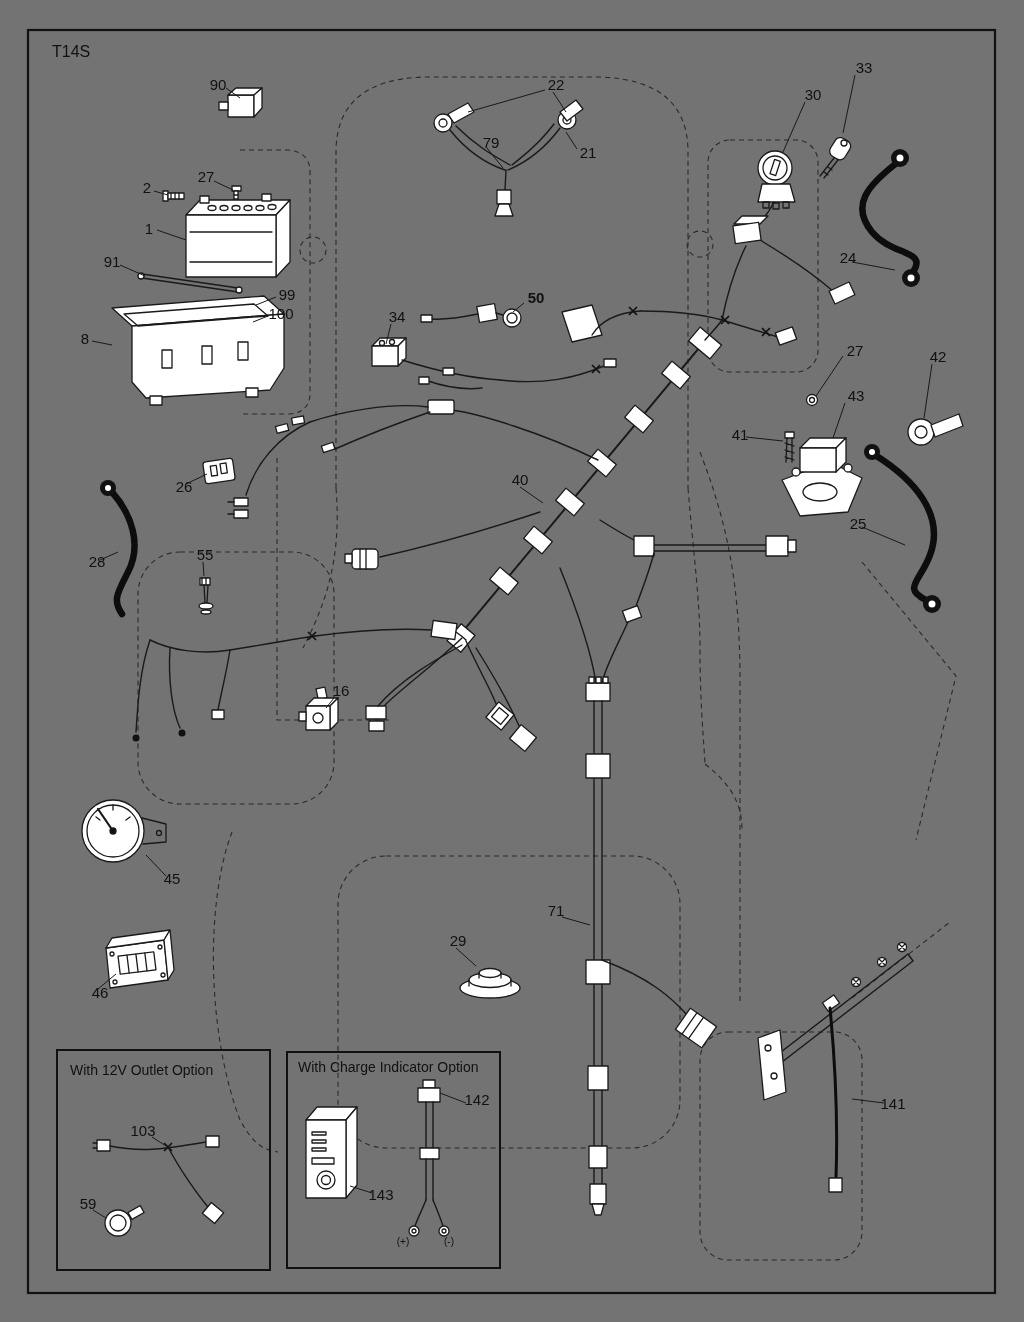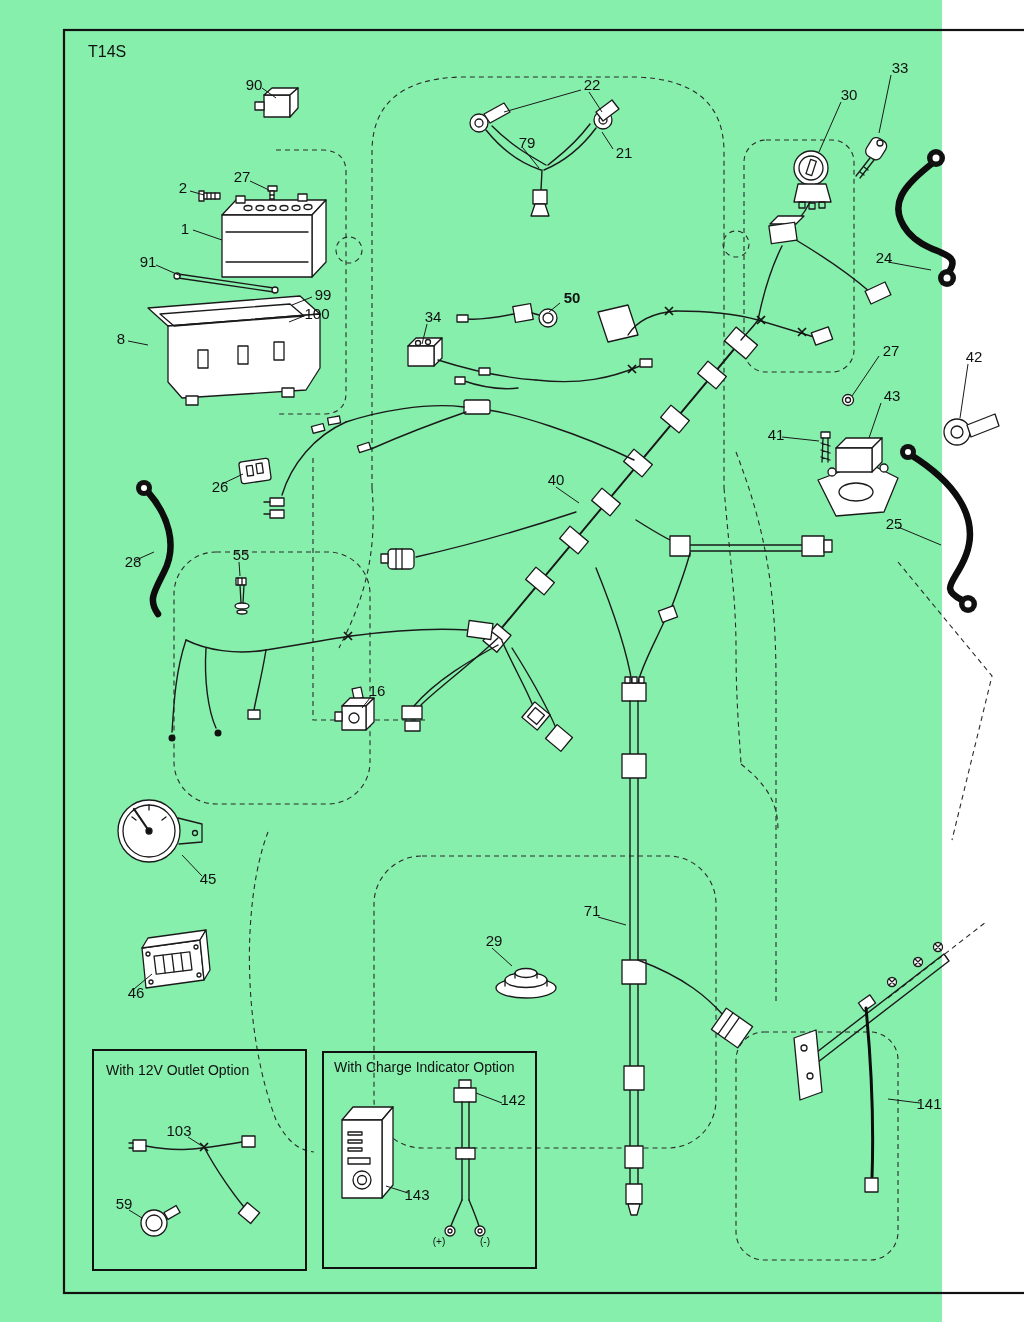--- a/index.html
+++ b/index.html
@@ -1,16 +1,16 @@
 <!DOCTYPE html>
 <html><head>
 <meta charset="utf-8">
 <style>
   html,body{margin:0;padding:0;background:#ffffff;}
-  .stage{width:906px;height:1322px;position:relative;background:#86efac;padding-left:36px;}
+  .stage{width:1024px;height:1322px;position:relative;background:#737373;}
   svg{display:block;}
   svg text{font-family:"Liberation Sans","DejaVu Sans",sans-serif;fill:#111;}
   .page-title{font-size:16px;}
   .callout{font-size:15px;text-anchor:middle;}
   .callout-bold{font-size:15px;font-weight:bold;text-anchor:middle;}
   .box-title{font-size:14px;}
   .tiny{font-size:10px;text-anchor:middle;}
   .frame{fill:none;stroke:#111;stroke-width:2.2;}
   .part{stroke:#1a1a1a;stroke-width:1.3;fill:none;stroke-linejoin:round;stroke-linecap:round;}
   .fw{fill:#ffffff;}

